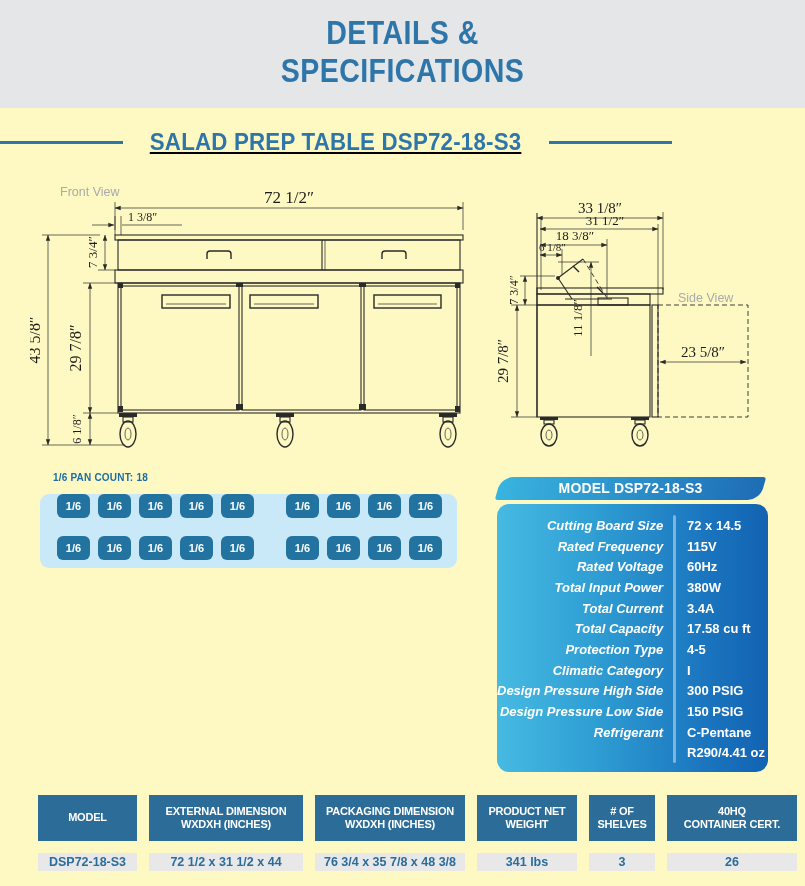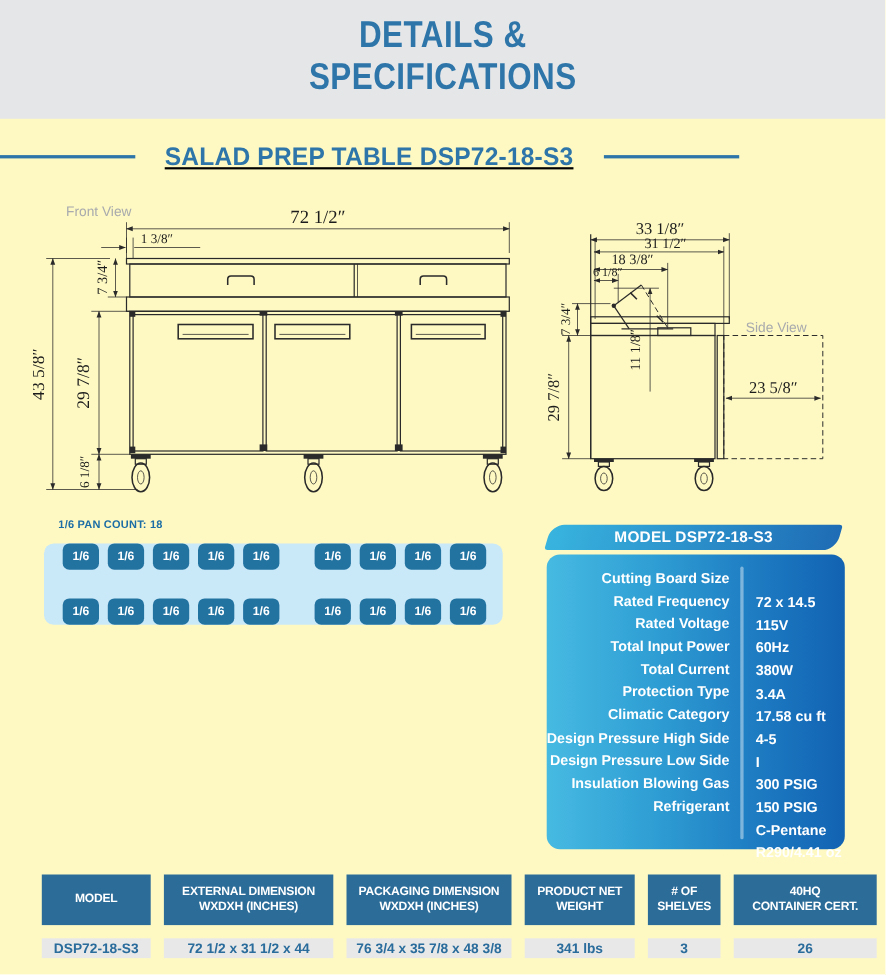--- a/index.html
+++ b/index.html
@@ -20,41 +20,41 @@
   svg text.lbl{font-family:"Liberation Sans",sans-serif;fill:#a8aaad;font-size:12.5px;}
   .ln{stroke:#2a2a2a;stroke-width:1.1;fill:none;}
   .ln2{stroke:#2a2a2a;stroke-width:1.4;fill:none;}
   .thin{stroke:#2a2a2a;stroke-width:.7;fill:none;}
   .dash{stroke:#2a2a2a;stroke-width:.9;fill:none;stroke-dasharray:5 3;}
   .sq{fill:#2a2a2a;}
   
   #pan-title{position:absolute;left:40px;top:472px;color:#1b6da5;font-weight:bold;
              font-size:10px;letter-spacing:.2px;margin-left:13px;}
   #pan-box{position:absolute;left:40px;top:494px;width:417px;height:74px;background:#c9e8f8;
-           border-radius:9px;display:flex;flex-direction:column;justify-content:space-between;
+           border-radius:9px;display:flex;flex-direction:column;justify-content:flex-start;
            gap:18px;padding:0 0 0 17px;box-sizing:border-box;}
   .pan-row{display:flex;gap:8px;align-items:center;}
   .pan{width:33px;height:24px;background:#2373a1;border-radius:6px;color:#fff;font-size:11px;
        font-weight:bold;display:flex;align-items:center;justify-content:center;}
   .pan-gap{width:16px;}
   
   #spec-banner{position:absolute;left:498px;top:477px;width:265px;height:23px;
                background:linear-gradient(90deg,#38b4df,#1e6cb5);transform:skewX(-16deg);
                border-radius:12px 3px 12px 3px;}
   #spec-banner .txt{transform:skewX(16deg);color:#fff;font-weight:bold;font-size:14px;
                     line-height:23px;text-align:center;letter-spacing:.2px;}
   #spec-body{position:absolute;left:497px;top:504px;width:271px;height:268px;border-radius:12px;
              background:linear-gradient(90deg,#47bae2 0%,#2f9fd4 35%,#1a74be 78%,#1263b2 100%);
              display:flex;padding:11px 0 9px 0;box-sizing:border-box;}
   #spec-labels{flex:1;}
   #spec-divider{width:3px;background:rgba(255,255,255,.42);border-radius:2px;}
-  #spec-values{width:97px;margin-top:22px;}
+  #spec-values{width:97px;}
   .srow{height:20.7px;display:flex;align-items:center;color:#fff;font-weight:bold;
         font-size:13px;white-space:nowrap;}
-  #spec-labels .srow{justify-content:flex-end;padding-right:10px;}
+  #spec-labels .srow{justify-content:flex-end;padding-right:10px;font-style:italic;}
   #spec-values .srow{padding-left:11px;}
   
   #btable{position:absolute;left:38px;top:795px;display:grid;
           grid-template-columns:99px 154px 150px 100px 66px 130px;column-gap:6px;row-gap:7px;gap:12px;}
   .th{background:#2b6c99;height:46px;display:flex;flex-direction:column;align-items:center;
       justify-content:center;color:#fff;font-size:11px;font-weight:bold;line-height:13.5px;
       text-align:center;letter-spacing:-.2px;}
   .td{background:#e8e8e8;height:18px;display:flex;align-items:center;justify-content:center;
       color:#2a6c9b;font-weight:bold;font-size:12.5px;white-space:nowrap;}
 </style>
@@ -262,25 +262,25 @@
   <div id="spec-banner">
     <div class="txt">MODEL DSP72-18-S3</div>
   </div>
   <div id="spec-body">
     <div id="spec-labels">
         <div class="srow">Cutting Board Size</div>
         <div class="srow">Rated Frequency</div>
         <div class="srow">Rated Voltage</div>
         <div class="srow">Total Input Power</div>
         <div class="srow">Total Current</div>
+        <div class="srow">Total Capacity</div>
         <div class="srow">Protection Type</div>
         <div class="srow">Climatic Category</div>
         <div class="srow">Design Pressure High Side</div>
         <div class="srow">Design Pressure Low Side</div>
-        <div class="srow">Insulation Blowing Gas</div>
         <div class="srow">Refrigerant</div>
       </div>
     <div id="spec-divider"></div>
     <div id="spec-values">
         <div class="srow">72 x 14.5</div>
         <div class="srow">115V</div>
         <div class="srow">60Hz</div>
         <div class="srow">380W</div>
         <div class="srow">3.4A</div>
         <div class="srow">17.58 cu ft</div>

